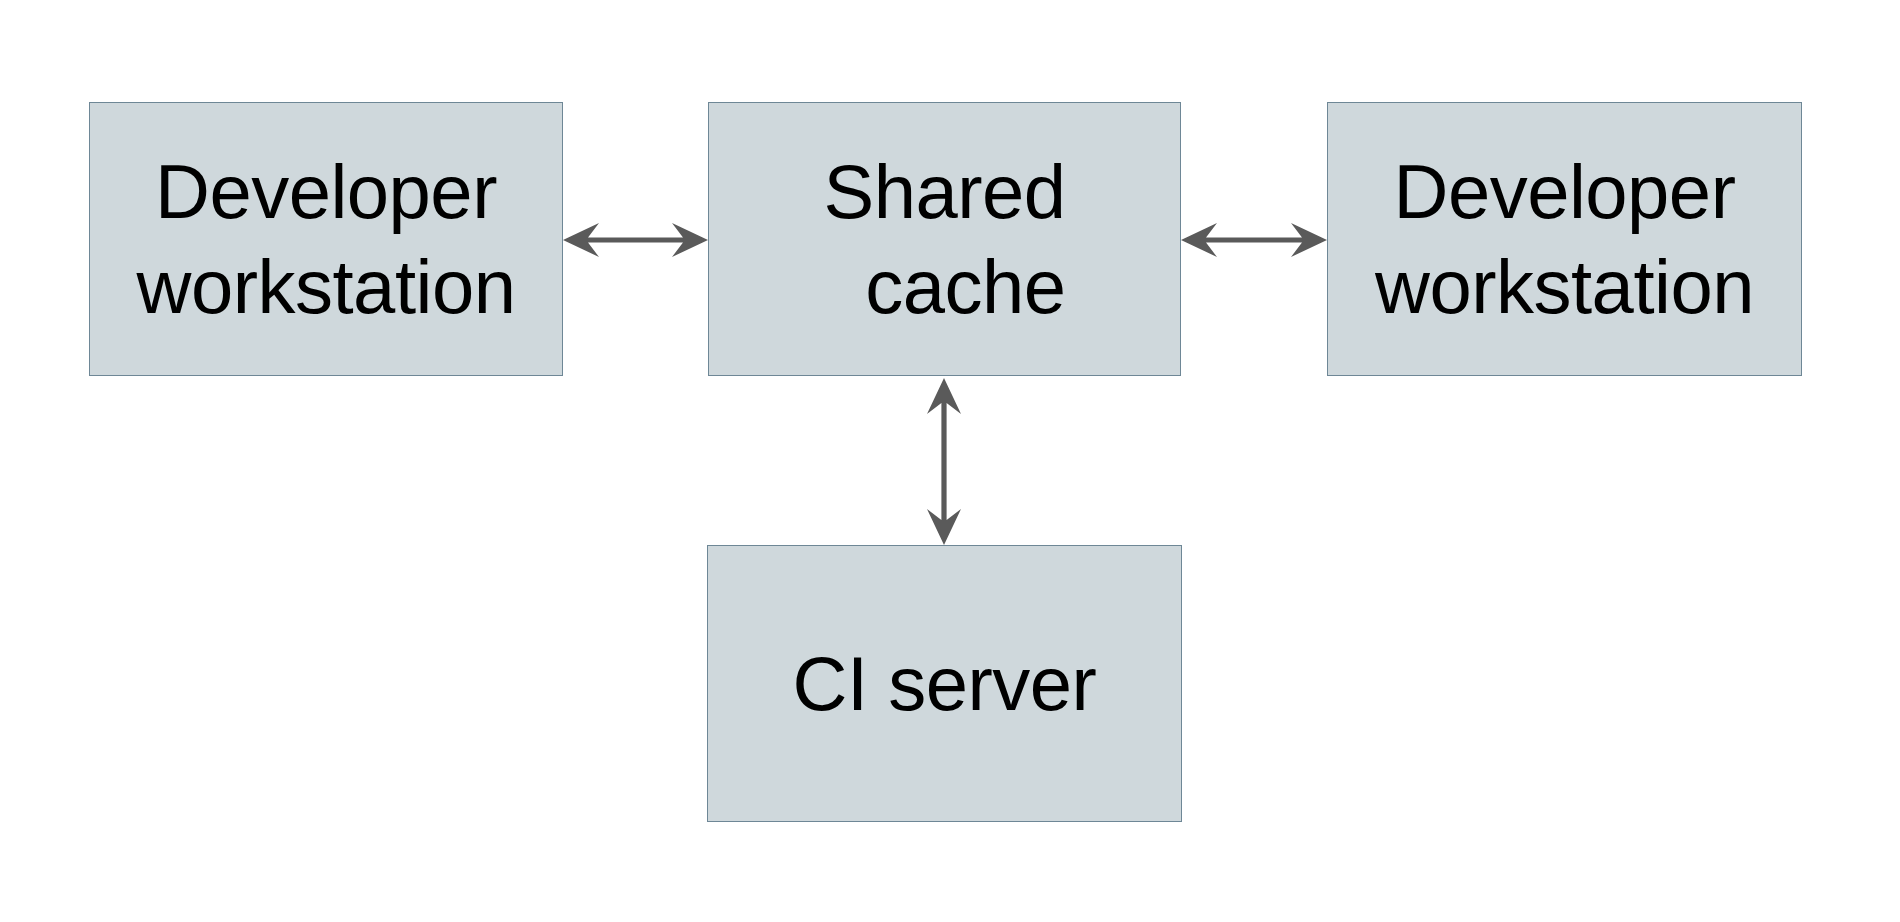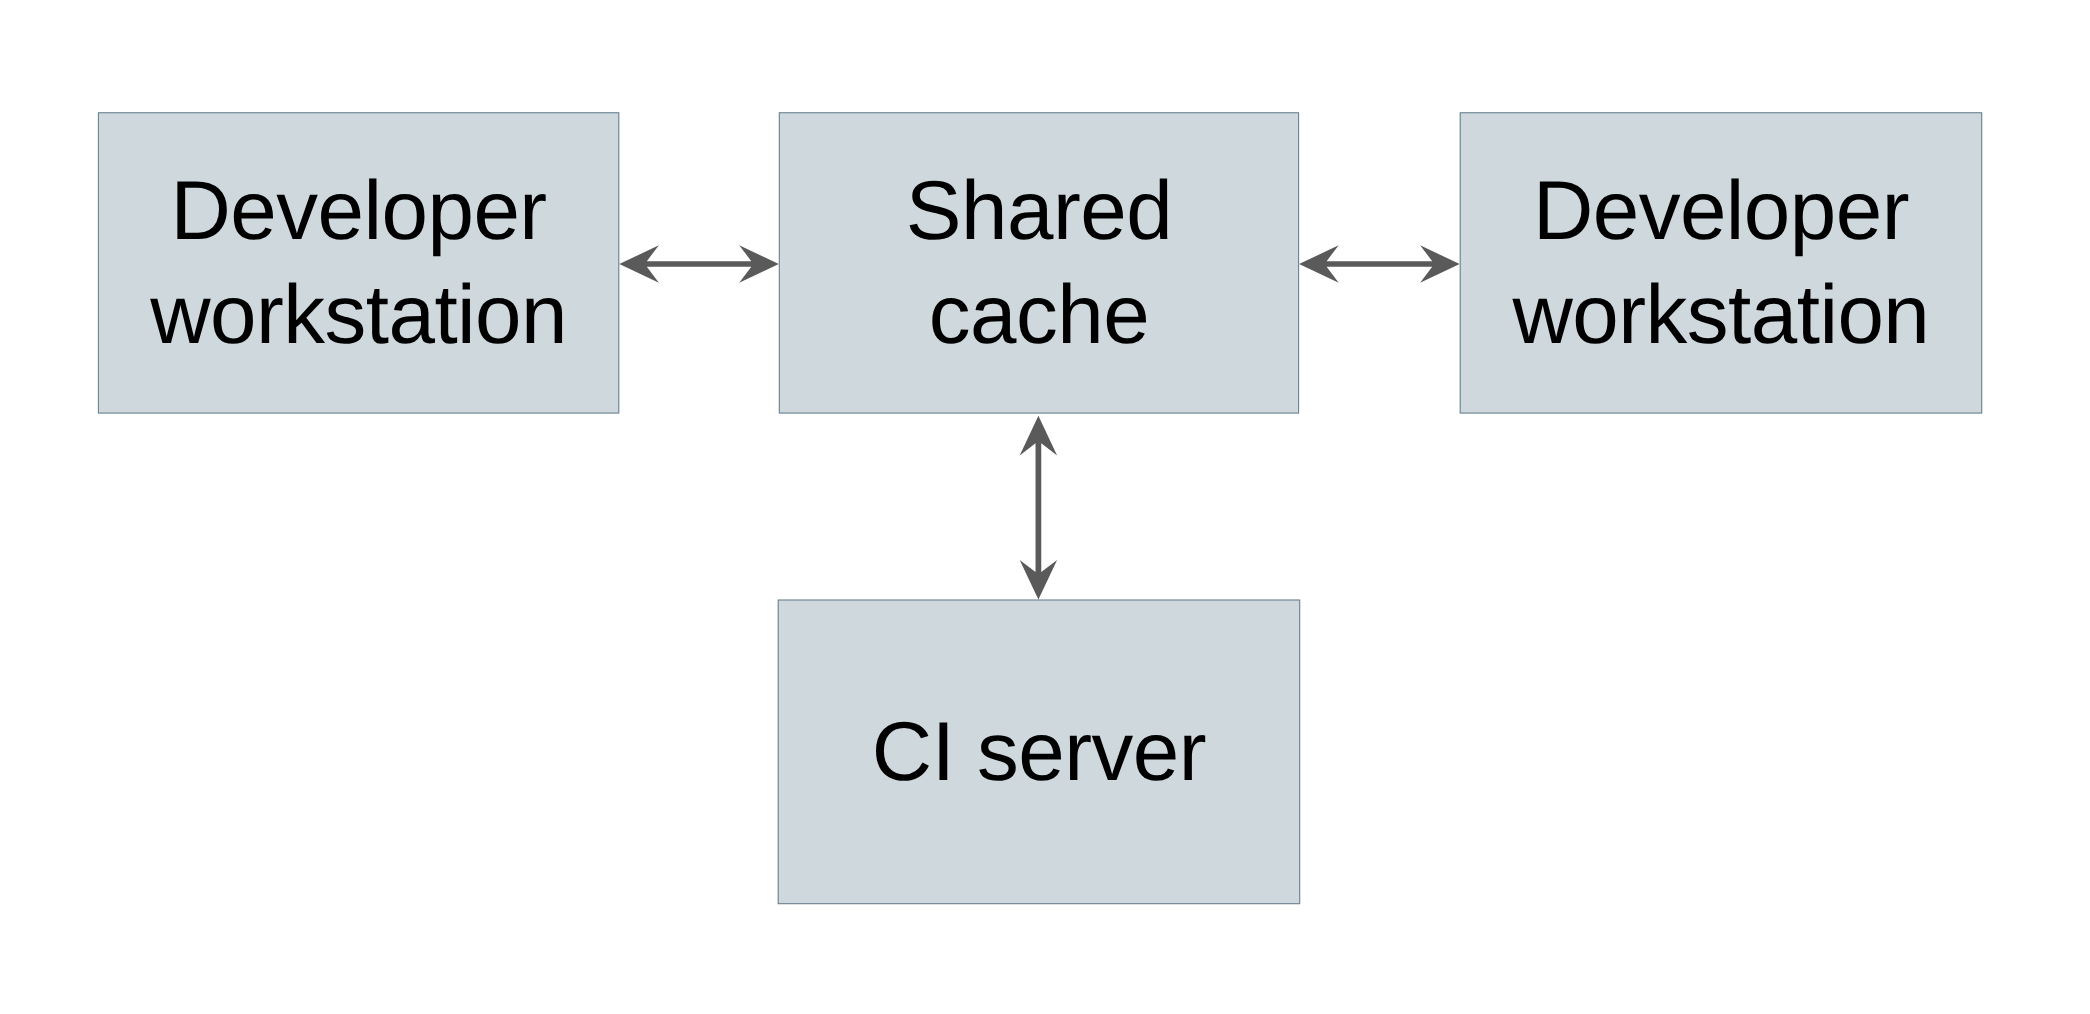--- a/index.html
+++ b/index.html
@@ -48,21 +48,21 @@
 </head>
 <body>
 
 <div id="canvas" style="width: 1900px; height: 922px; background: rgb(255, 255, 255);">
 
   <div class="node" id="node-0" style="left: 89px; top: 102px; width: 474px; height: 274px; background: rgb(207, 216, 220); border-color: rgb(110, 135, 150);">
     <span class="node-label" style="color: rgb(0, 0, 0);">Developer
 workstation</span>
   </div>
 
-  <div class="node" id="node-1" style="left: 708px; top: 102px; width: 473px; height: 274px; background: rgb(207, 216, 220); border-color: rgb(110, 135, 150);">
+  <div class="node" id="node-1" style="left: 708px; top: 102px; width: 473px; height: 274px; background: rgb(207, 216, 220); border-color: rgb(110, 135, 150); text-align: right;">
     <span class="node-label" style="color: rgb(0, 0, 0);">Shared
 cache</span>
   </div>
 
   <div class="node" id="node-2" style="left: 1327px; top: 102px; width: 475px; height: 274px; background: rgb(207, 216, 220); border-color: rgb(110, 135, 150);">
     <span class="node-label" style="color: rgb(0, 0, 0);">Developer
 workstation</span>
   </div>
 
   <div class="node" id="node-3" style="left: 707px; top: 545px; width: 475px; height: 277px; background: rgb(207, 216, 220); border-color: rgb(110, 135, 150);">

